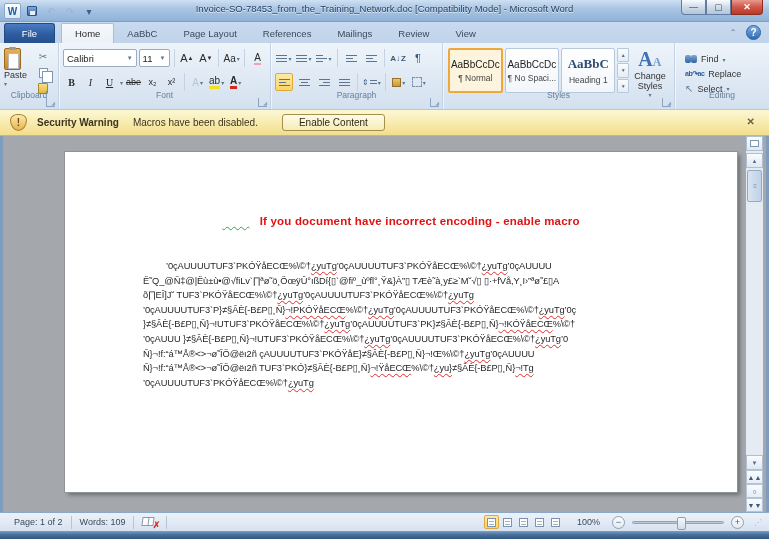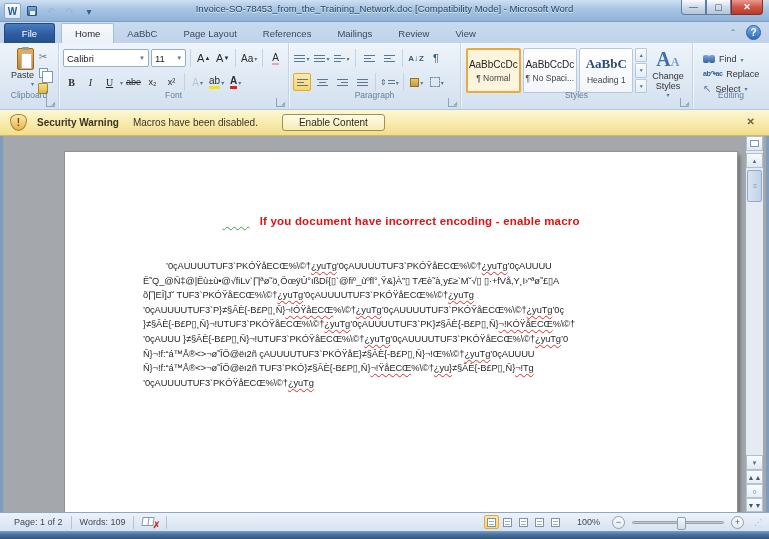--- a/index.html
+++ b/index.html
@@ -43,32 +43,32 @@
   
   .ribbon { position:absolute; left:0; top:43px; width:769px; height:67px;
     background:linear-gradient(#eef4fa,#dfe9f4 55%,#d3e0ee); border-bottom:1px solid #b4c6dc; display:flex; }
   .group { position:relative; height:100%; border-right:1px solid #c3d2e4; box-shadow:1px 0 0 rgba(255,255,255,.6); padding:3px 4px 14px 4px; }
   .glabel { position:absolute; bottom:9px; left:0; width:100%; text-align:center; font-size:8.5px; color:#66809c; }
   .dlg { position:absolute; bottom:2px; right:3px; width:9px; height:9px; border-left:1px solid #8ba4bf; border-bottom:1px solid #8ba4bf; }
   .dlg:after { content:"◢"; font-size:5px; color:#8ba4bf; position:absolute; right:0; bottom:0; }
 
   
   .g-clip { width:59px; display:flex; }
-  .pastebig { width:30px; display:flex; flex-direction:column; align-items:flex-end; font-size:9px; color:#333; padding-top:2px; }
+  .pastebig { width:30px; display:flex; flex-direction:column; align-items:flex-start; font-size:9px; color:#333; padding-top:2px; }
   .clipicon { width:17px; height:22px; background:linear-gradient(#e8b05a,#c78a2e); border:1px solid #9a6a20; border-radius:2px; position:relative; }
   .clipicon:after { content:""; position:absolute; left:3px; top:4px; width:9px; height:14px; background:#fdfdfd; border:1px solid #b9b9b9; }
   .clipicon:before { content:""; position:absolute; left:4px; top:-2px; width:7px; height:3px; background:#9a9a9a; border-radius:1px; }
   .clipsmall { display:flex; flex-direction:column; gap:3px; padding-top:4px; }
   .cs { width:18px; height:14px; font-size:10px; color:#5a7693; display:flex; align-items:center; justify-content:center; }
   .copyic { width:9px; height:10px; border:1px solid #7d96b2; background:#fff; position:relative; }
   .copyic:after { content:""; position:absolute; left:2px; top:2px; width:9px; height:10px; border:1px solid #7d96b2; background:#fff; }
   .fpic { width:10px; height:11px; background:linear-gradient(#f7e089,#e3b93e); border:1px solid #a8862c; border-radius:1px; }
 
   
-  .g-font { width:230px; }
+  .g-font { width:212px; }
   .frow { display:flex; align-items:center; gap:2px; height:24px; }
   .combo { height:18px; border:1px solid #98aec7; background:#fff; font-size:9.5px; color:#222;
     display:flex; align-items:center; justify-content:space-between; padding:0 3px; border-radius:2px; }
   .combo .arr { font-size:6px; color:#5a7693; margin-left:3px; }
   .fname { width:88px; } .fsize { width:36px; }
   .fbtn { min-width:17px; height:18px; display:flex; align-items:center; justify-content:center; font-size:10px; color:#2b2b2b; border-radius:2px; padding:0 1px; }
   .fbtn .arr { font-size:6px; color:#5a7693; margin-left:1px; }
   .bB { font-weight:bold; font-family:"Liberation Serif",serif; }
   .bI { font-style:italic; font-family:"Liberation Serif",serif; }
   .bU { text-decoration:underline; font-family:"Liberation Serif",serif; }
@@ -128,21 +128,21 @@
     font-size:10px; font-weight:bold; color:#6e4e10; }
   .sectitle { font-size:10px; font-weight:bold; color:#3b3420; }
   .secmsg { font-size:10px; color:#3b3420; margin-left:4px; }
   .enablebtn { margin-left:14px; font-size:10px; color:#2f2a18; padding:2px 16px; border:1px solid #a2904c;
     border-radius:3px; background:linear-gradient(#fefbe9,#f7ecb4); }
   .secclose { position:absolute; right:14px; top:6px; font-size:10px; color:#6b6348; font-weight:bold; }
 
   
   .docarea { position:absolute; left:0; top:136px; width:769px; height:376px; background:#a4a8ac;
     border-left:3px solid #7d9cbe; border-right:3px solid #7d9cbe; overflow:hidden; }
-  .page { position:absolute; left:62px; top:16px; width:672px; height:380px; background:#ffffff;
+  .page { position:absolute; left:62px; top:16px; width:672px; height:340px; background:#ffffff;
     box-shadow:0 0 0 1px #8f9397, 3px 3px 4px rgba(0,0,0,.35); }
   .heading { margin-top:63px; text-align:center; font-size:11.5px; font-weight:bold; color:#e01212; letter-spacing:0.2px; }
   .grn-squig { text-decoration:underline; text-decoration-style:wavy; text-decoration-color:#3f9e4d; text-decoration-thickness:1px; }
   .bodytext { margin:32px 55px 0 78px; font-size:9.3px; color:#262626; line-height:14.6px; letter-spacing:-0.1px; }
   .docline { white-space:nowrap; }
   .docline:first-child { margin-left:23px; }
   .sq { text-decoration:underline; text-decoration-style:wavy; text-decoration-color:#e02b2b;
     text-decoration-thickness:1px; text-underline-offset:2px; text-decoration-skip-ink:none; }
 
   
@@ -457,21 +457,21 @@
   <div class="docarea">
     <div class="page">
       <div class="heading">
         <span class="grn-squig">&nbsp;&nbsp;&nbsp;&nbsp;&nbsp;&nbsp;&nbsp;&nbsp;</span>&nbsp;&nbsp;
         <span>If you document have incorrect encoding - enable macro</span>
       </div>
       <div class="bodytext">
         <div class="docline">’0çAUUUUTUF3`PKÓŸåECŒ%\©†<span class="sq">¿yuTg</span>’0çAUUUUTUF3`PKÓŸåECŒ%\©†<span class="sq">¿yuTg</span>’0çAUUUU</div>
         <div class="docline">Ë˜Q_@Ñ‡@|Ëù±ù•@√fiLv`∏ªø˜ö¸ÖœÿÛ°ıßDí{▯`@fiº_ùºfl°¸Ÿ&amp;}À”▯ TÆè˜à¸y£≥`M˘√▯ ▯·+fVå,Y¸I›”ªø˜£▯A</div>
         <div class="docline">õ∏EÎ]J˘ TUF3`PKÓŸåECŒ%\©†<span class="sq">¿yuTg</span>’0çAUUUUTUF3`PKÓŸåECŒ%\©†<span class="sq">¿yuTg</span></div>
-        <div class="docline">’0çAUUUUTUF3`P}≠§ÂÈ{-B£P▯¸Ñ}<span class="sq">¬!ÓŸåECŒ</span>%\©†<span class="sq">¿yuTg</span>’0çAUUUUTUF3`PKÓŸåECŒ%\©†<span class="sq">¿yuTg</span>’0ç</div>
+        <div class="docline">’0çAUUUUTUF3`P}≠§ÂÈ{-B£P▯¸Ñ}<span class="sq">¬!PKÓŸåECŒ</span>%\©†<span class="sq">¿yuTg</span>’0çAUUUUTUF3`PKÓŸåECŒ%\©†<span class="sq">¿yuTg</span>’0ç</div>
         <div class="docline">}≠§ÂÈ{-B£P▯¸Ñ}¬!UTUF3`PKÓŸåECŒ%\©†<span class="sq">¿yuTg</span>’0çAUUUUTUF3`PK}≠§ÂÈ{-B£P▯¸Ñ}<span class="sq">¬!KÓŸåECŒ</span>%\©†</div>
         <div class="docline">’0çAUUU }≠§ÂÈ{-B£P▯¸Ñ}¬!UTUF3`PKÓŸåECŒ%\©†<span class="sq">¿yuTg</span>’0çAUUUUTUF3`PKÓŸåECŒ%\©†<span class="sq">¿yuTg</span>’0</div>
         <div class="docline">Ñ}¬!f:“á™Å®&lt;&gt;¬ø˜ÎÖ@ëı2ñ çAUUUUTUF3`PKÓŸåE}≠§ÂÈ{-B£P▯¸Ñ}¬!Œ%\©†<span class="sq">¿yuTg</span>’0çAUUUU</div>
         <div class="docline">Ñ}¬!f:“á™Å®&lt;&gt;¬ø˜ÎÖ@ëı2ñ TUF3`PKÓ}≠§ÂÈ{-B£P▯¸Ñ}<span class="sq">¬!ŸåECŒ</span>%\©†<span class="sq">¿yu}</span>≠§ÂÈ{-B£P▯¸Ñ}<span class="sq">¬!Tg</span></div>
         <div class="docline">’0çAUUUUTUF3`PKÓŸåECŒ%\©†<span class="sq">¿yuTg</span></div>
       </div>
     </div>
     <div class="vscroll">
       <div class="sbtn rulertog">
           <span class="ric"></span>

